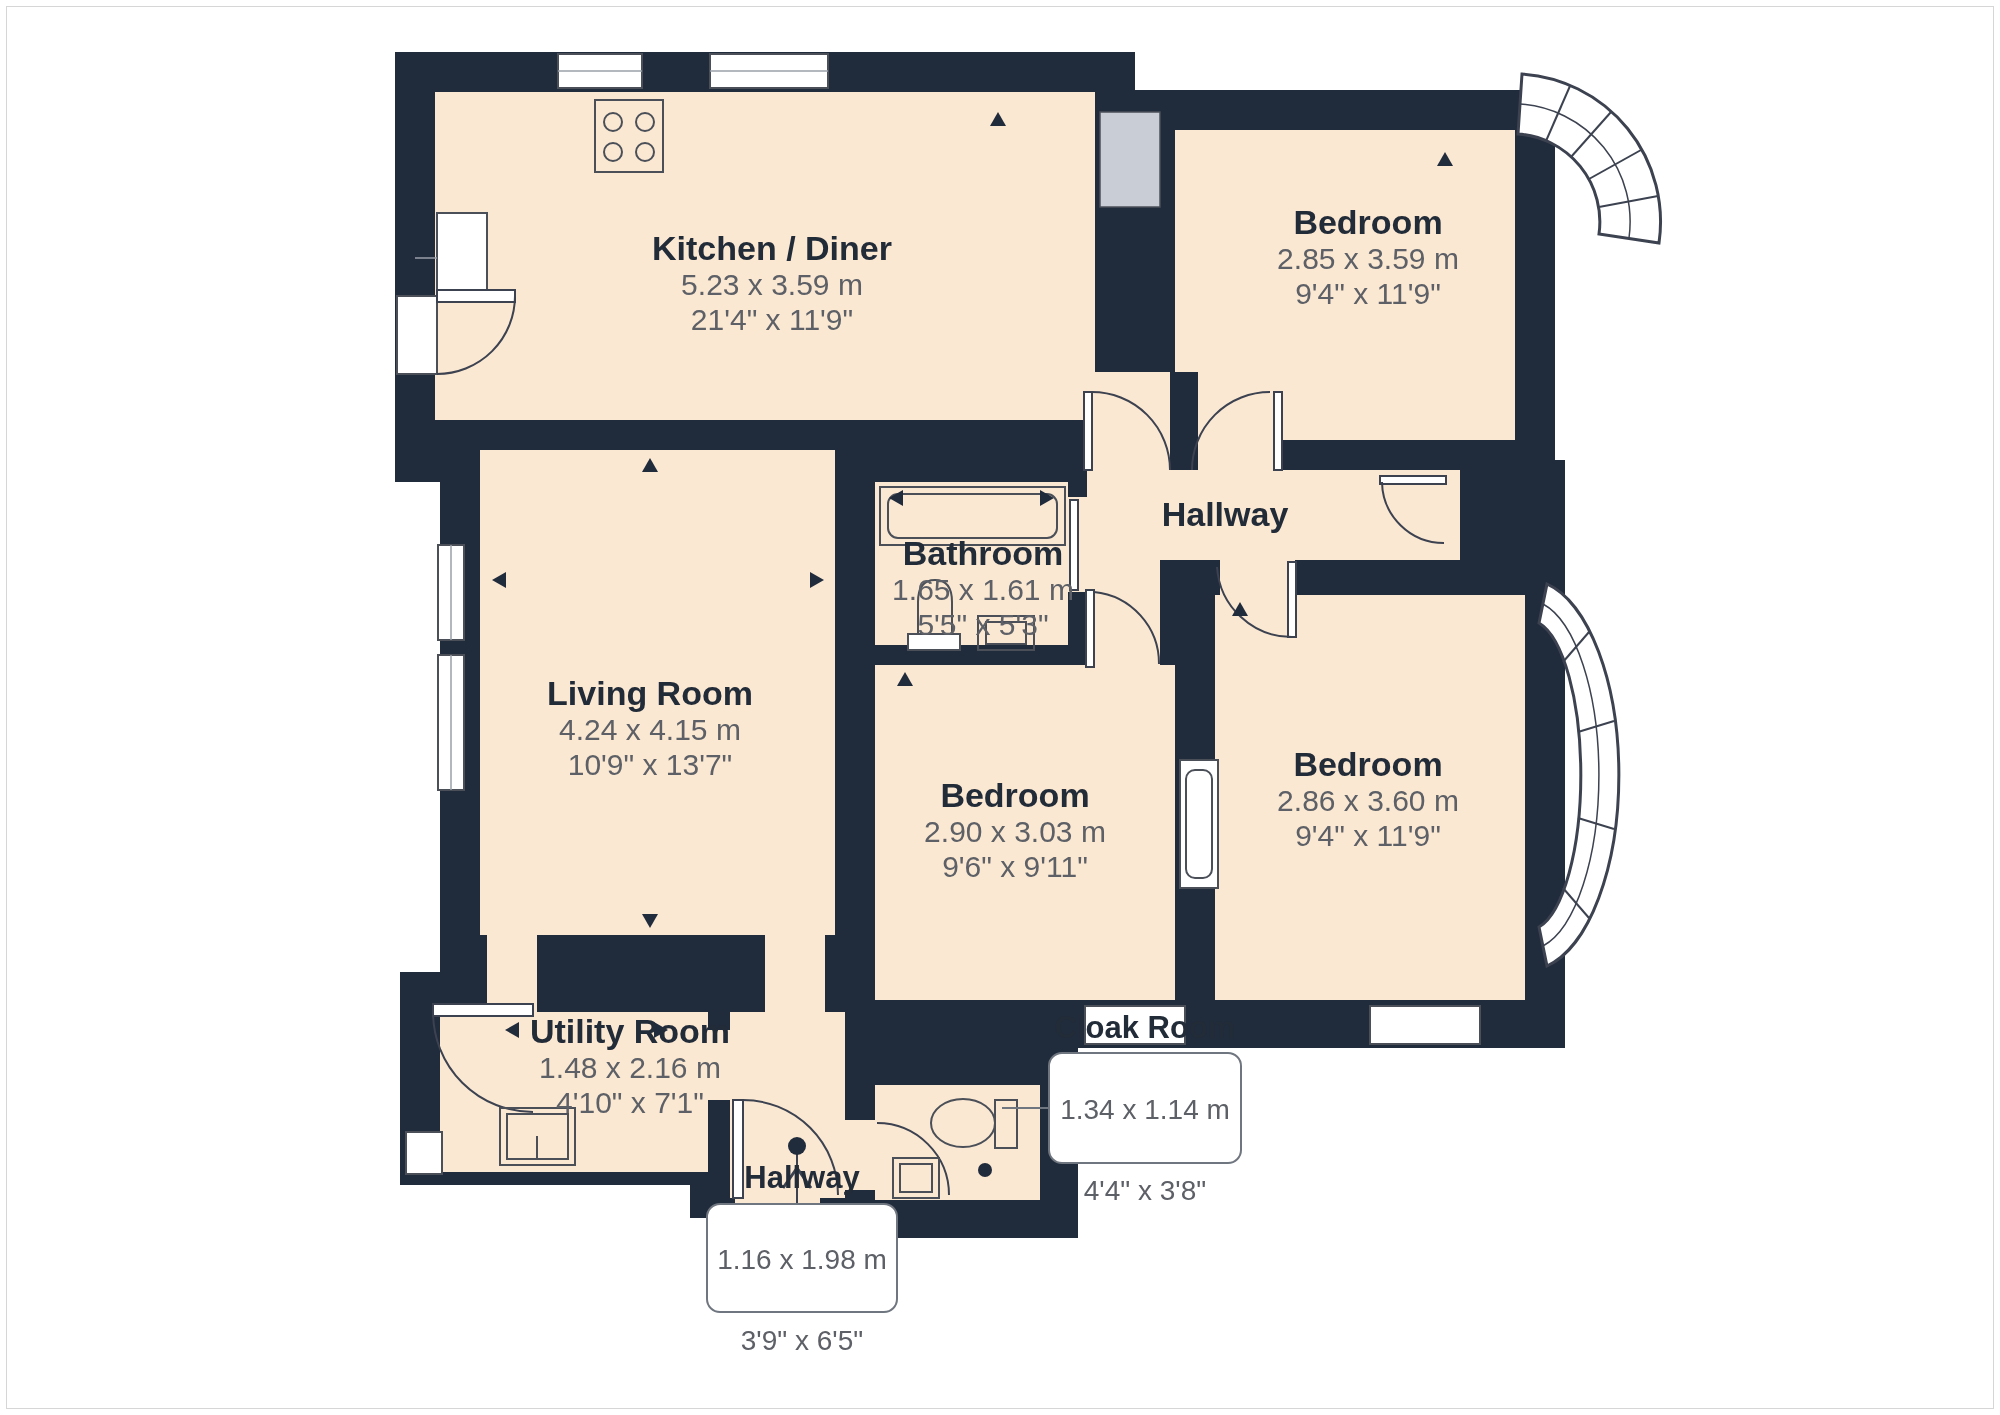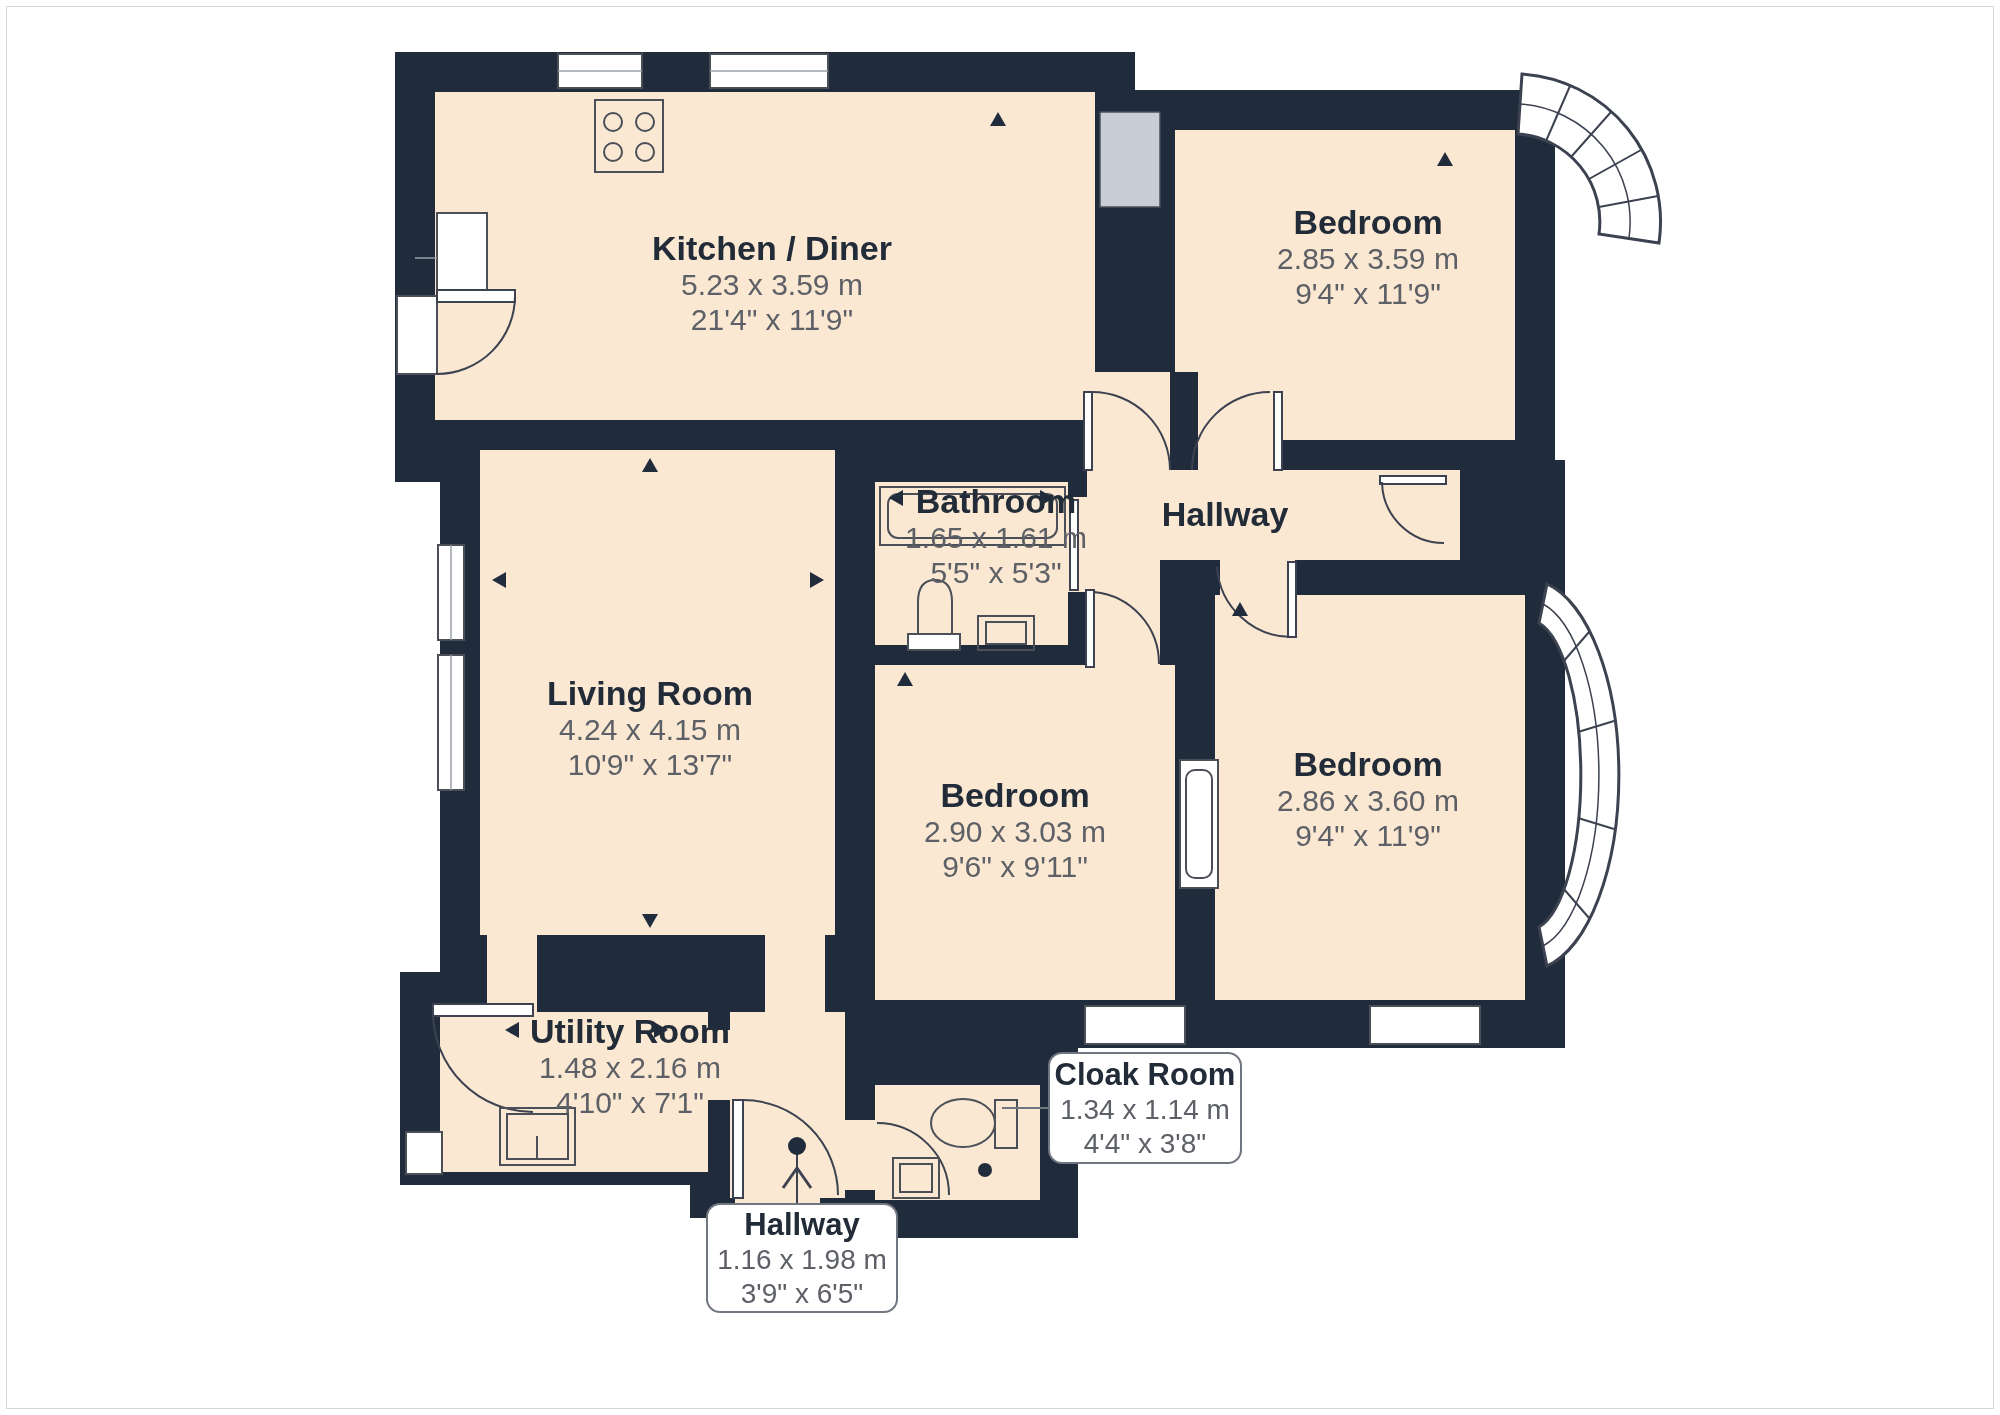--- a/index.html
+++ b/index.html
@@ -4,21 +4,21 @@
 <style>
   html,body{margin:0;padding:0;background:#ffffff;}
   .canvas{position:relative;width:2000px;height:1415px;background:#ffffff;overflow:hidden;
           font-family:"Liberation Sans", sans-serif;}
   .frame{position:absolute;left:6px;top:6px;right:6px;bottom:6px;border:1px solid #d6d6d6;pointer-events:none;}
   svg.plan{position:absolute;left:0;top:0;}
   .room-label{position:absolute;transform:translate(-50%,-50%);text-align:center;white-space:nowrap;}
   .room-label .t{font-size:34px;font-weight:bold;color:#222b38;line-height:1.15;}
   .room-label .d{font-size:30px;color:#5d6066;line-height:1.15;}
   .callout{position:absolute;background:#ffffff;border:2px solid #70767f;border-radius:14px;
-           display:flex;flex-direction:column;justify-content:center;align-items:center;text-align:center;}
+           display:flex;flex-direction:column;justify-content:center;align-items:center;text-align:center;gap:47px;}
   .callout .t{font-size:31px;font-weight:bold;color:#222b38;line-height:1.2;}
   .callout .d{font-size:28px;color:#5d6066;line-height:1.2;}
   .watermark{position:absolute;left:985px;top:705px;transform:translate(-50%,-50%);
              font-family:"DejaVu Serif", serif;font-weight:bold;font-size:132px;letter-spacing:2px;
              color:#8d939c;opacity:0.42;pointer-events:none;}
 </style>
 </head>
 <body>
 
 <div class="canvas">
@@ -204,21 +204,21 @@
     <div class="d">5.23 x 3.59 m</div>
     <div class="d">21'4" x 11'9"</div>
   </div>
 
   <div class="room-label" style="left:1368px;top:257px;">
     <div class="t">Bedroom</div>
     <div class="d">2.85 x 3.59 m</div>
     <div class="d">9'4" x 11'9"</div>
   </div>
 
-  <div class="room-label" style="left:983px;top:536px;margin-left:13px;">
+  <div class="room-label" style="left:983px;top:588px;">
     <div class="t">Bathroom</div>
     <div class="d">1.65 x 1.61 m</div>
     <div class="d">5'5" x 5'3"</div>
   </div>
 
   <div class="room-label" style="left:1225px;top:515px;">
     <div class="t">Hallway</div>
   </div>
 
   <div class="room-label" style="left:650px;top:728px;">

